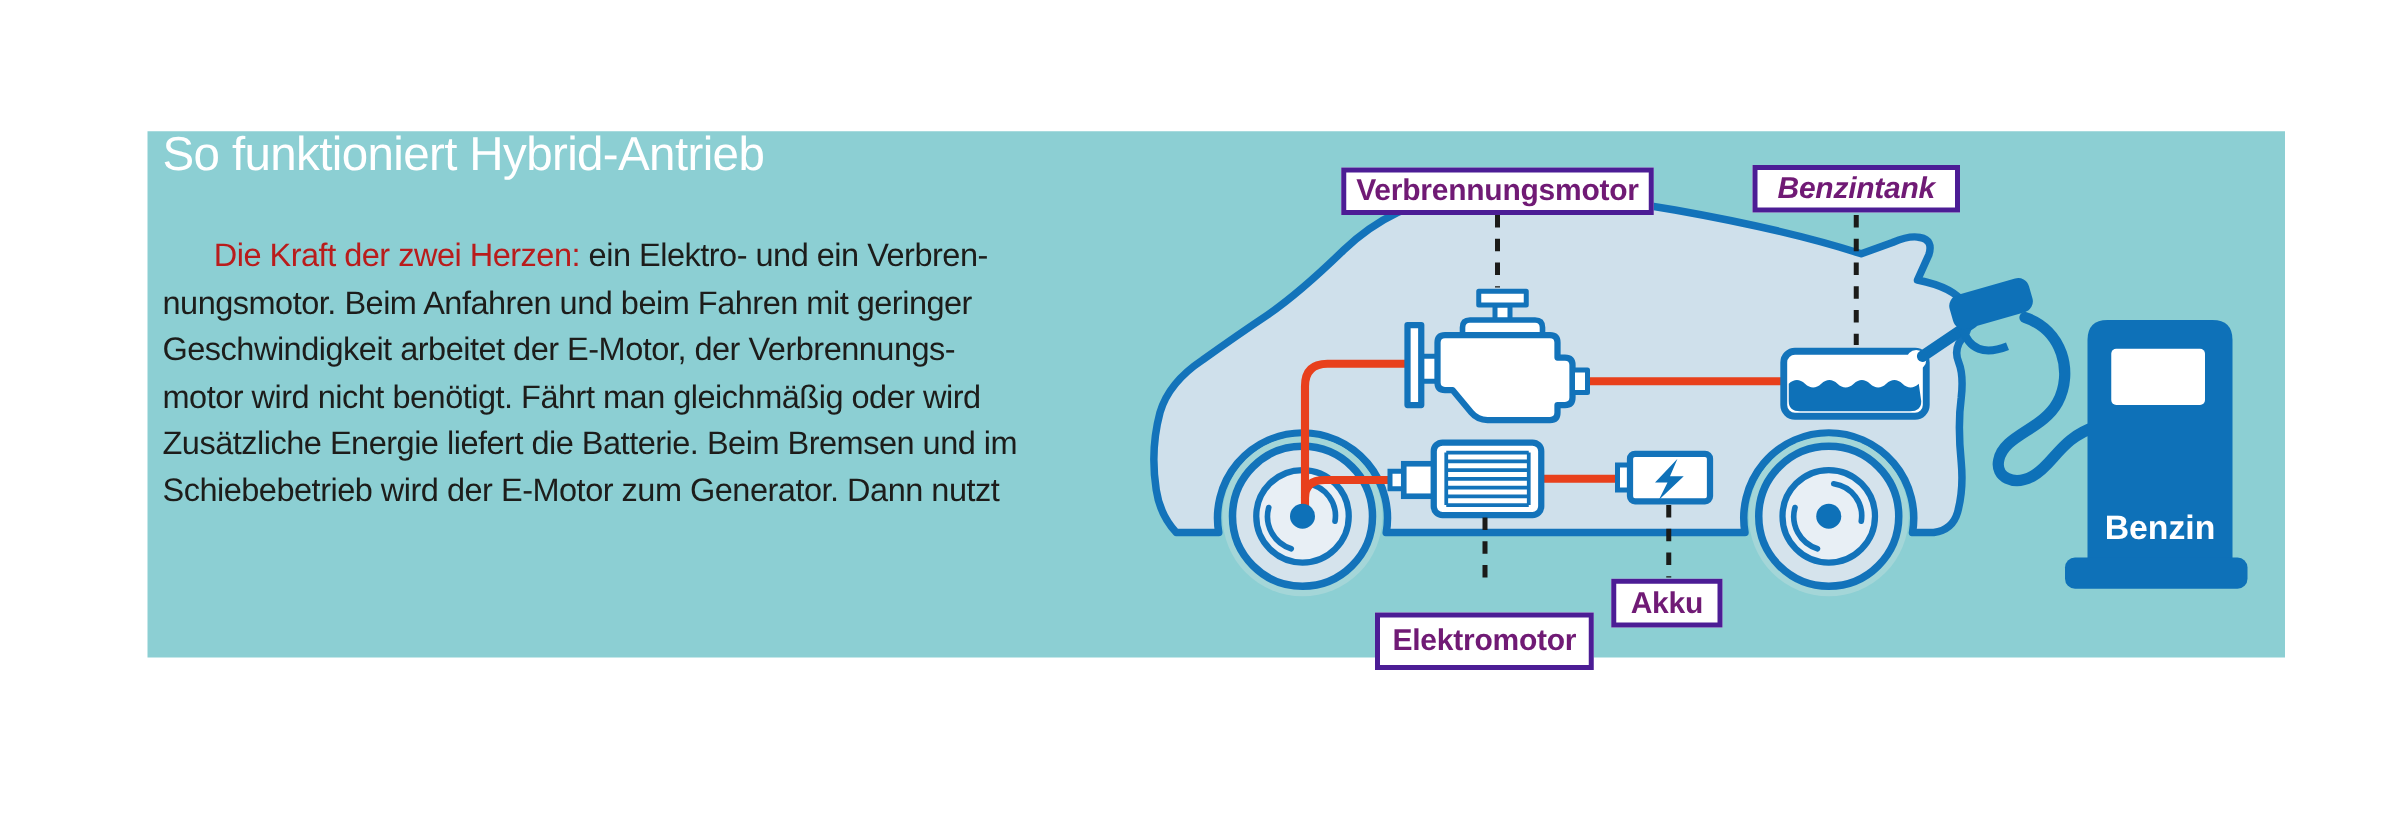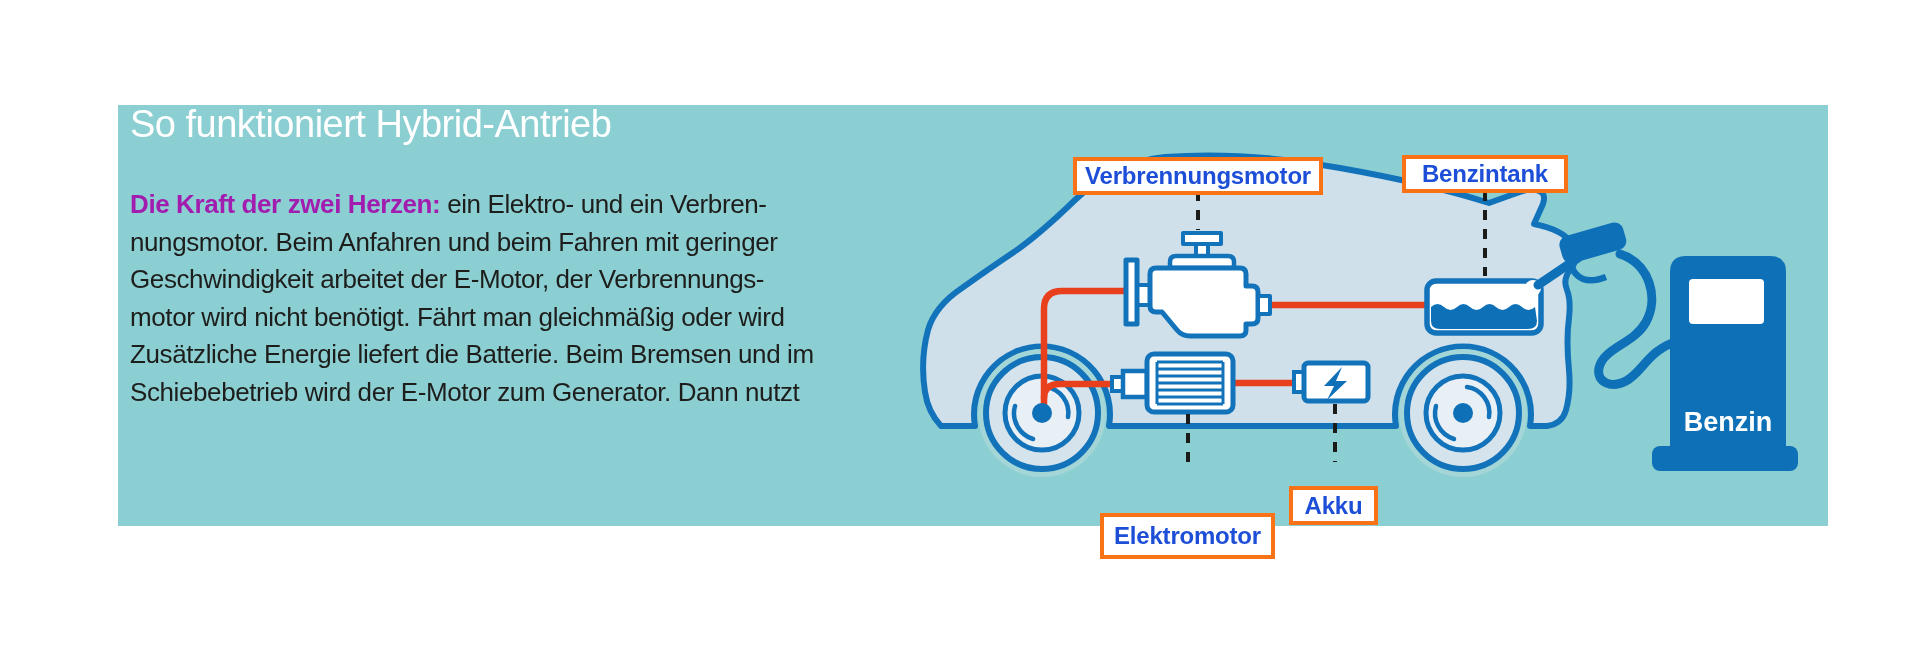--- a/index.html
+++ b/index.html
@@ -21,32 +21,31 @@
     white-space:nowrap;
   }
   .intro{
     position:absolute;left:130px;top:186px;
     font-size:26px;color:#1d1d1b;letter-spacing:-0.4px;
   }
   .intro .line{
     height:37.5px;line-height:37.5px;white-space:nowrap;
   }
   .lead{
-    color:#a21caf;font-weight:bold;
+    color:#b91c1c;font-weight:normal;margin-left:41px;
   }
   .label-box{
     position:absolute;box-sizing:border-box;
-    background:#ffffff;border:4px solid #f97316;
-    color:#1d4ed8;font-weight:bold;font-size:24px;letter-spacing:-0.2px;
+    background:#ffffff;border:4px solid #4c1d95;
+    color:#701a75;font-weight:bold;font-size:24px;letter-spacing:-0.2px;
     display:flex;align-items:center;justify-content:center;
     white-space:nowrap;
-    margin-top:23px;
   }
   .lbl-verbrennungsmotor{left:1073px;top:134px;width:250px;height:38px;}
-  .lbl-benzintank{left:1402px;top:132px;width:166px;height:38px;}
+  .lbl-benzintank{left:1402px;top:132px;width:166px;height:38px;font-style:italic;}
   .lbl-elektromotor{left:1100px;top:490px;width:175px;height:46px;}
   .lbl-akku{left:1289px;top:463px;width:89px;height:39px;}
   .pump-label{
     position:absolute;left:1670px;top:407px;width:116px;
     text-align:center;color:#ffffff;font-weight:bold;font-size:27px;
   }
 </style>
 </head>
 <body>
 

